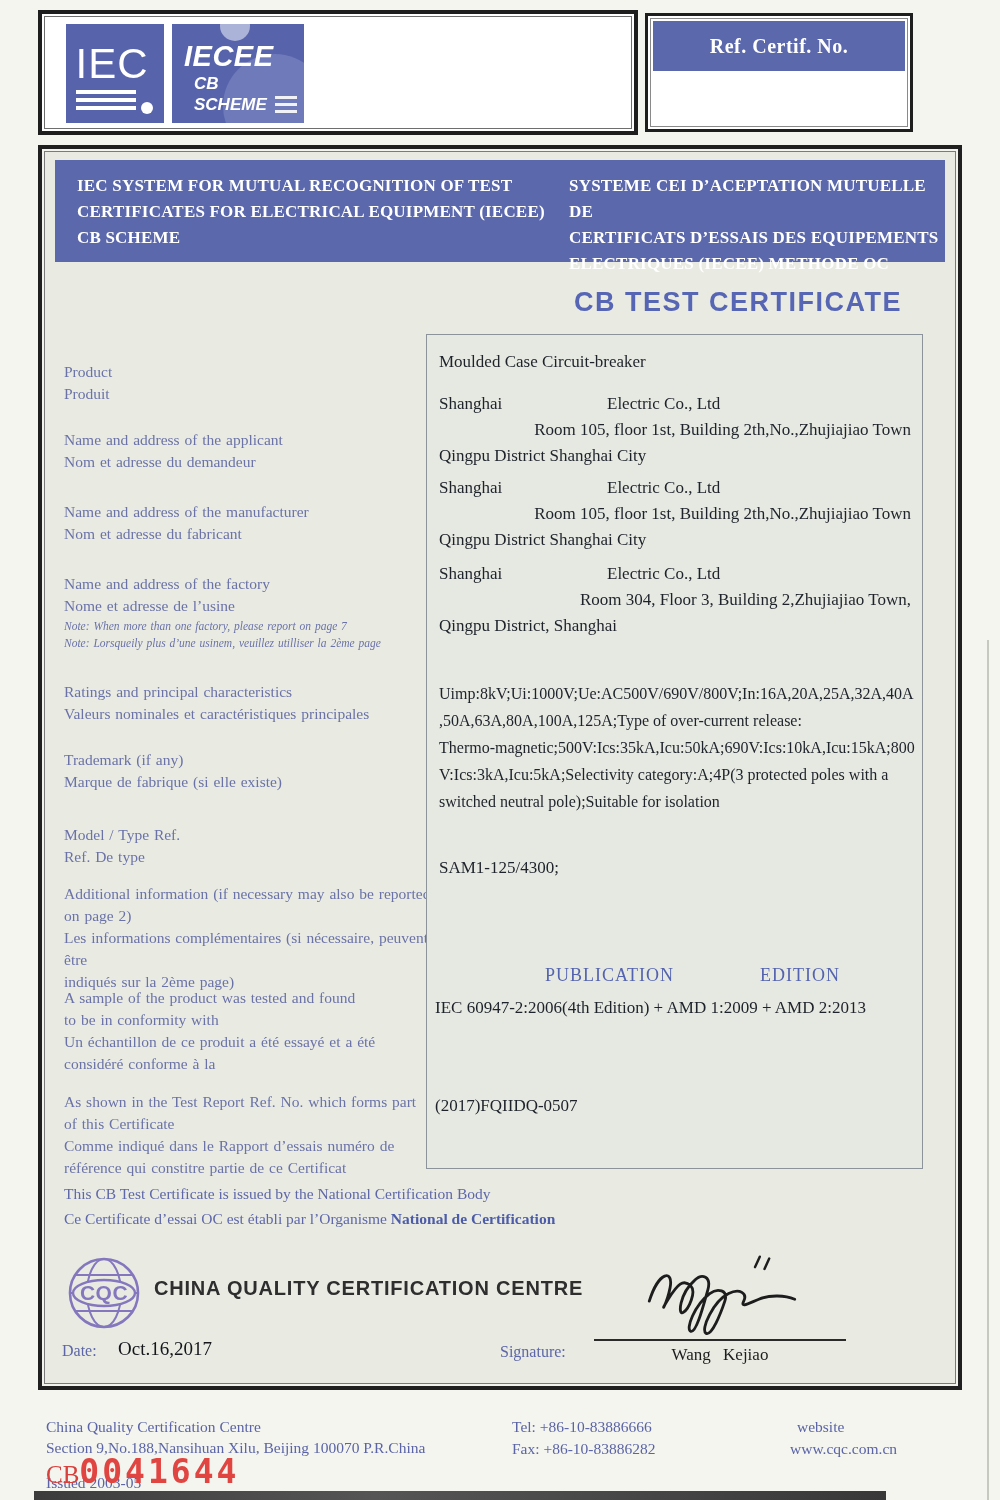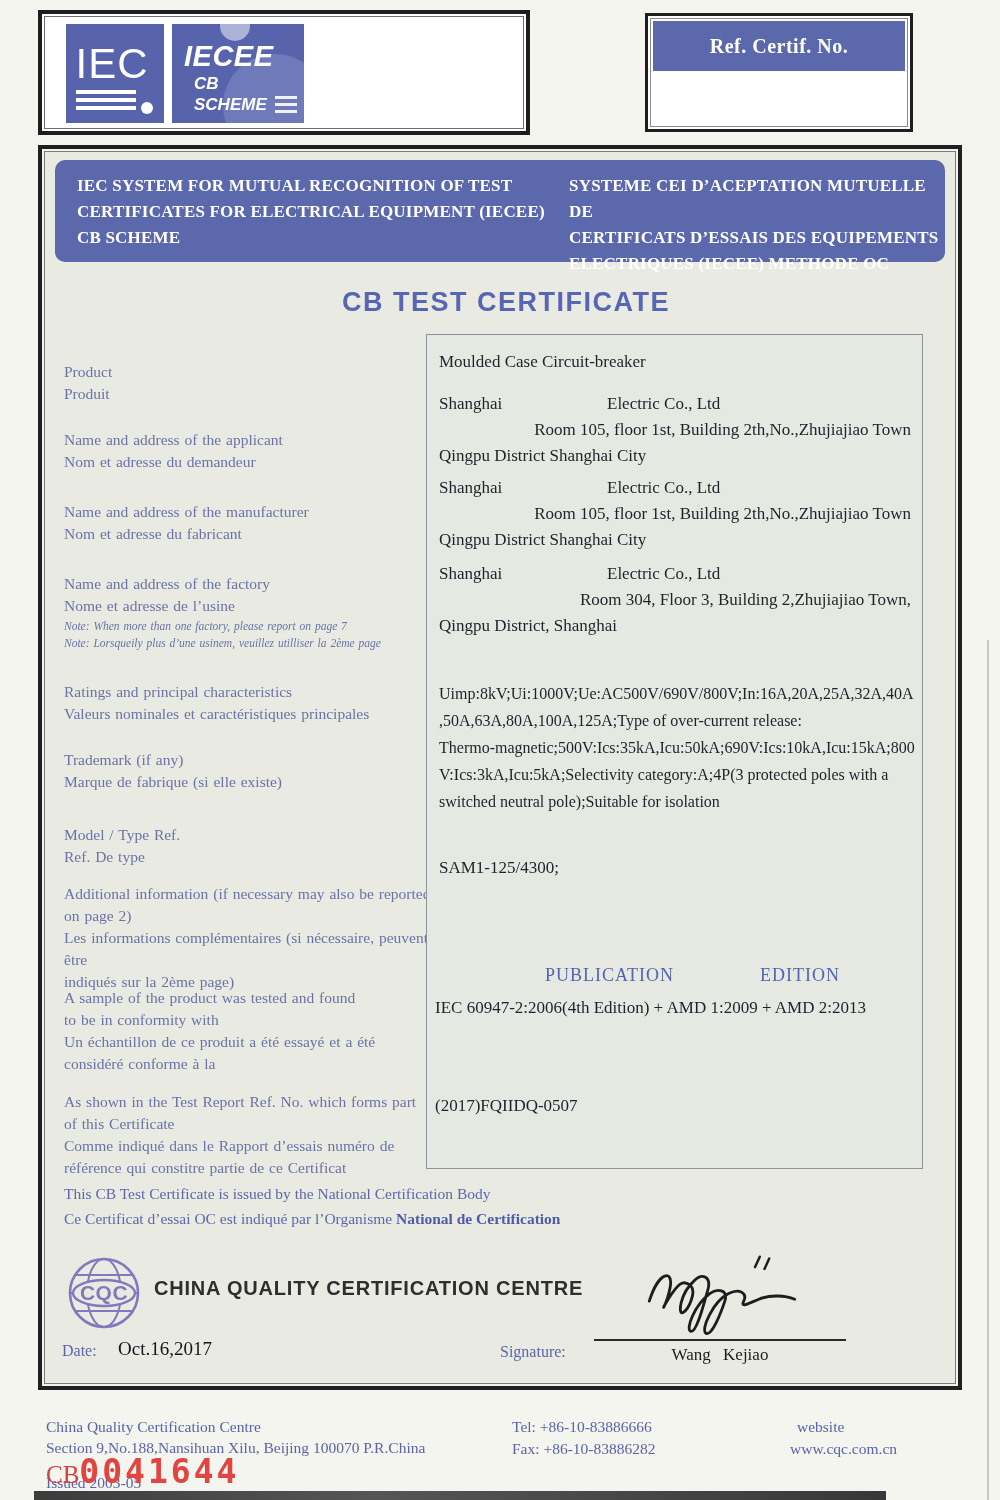--- a/index.html
+++ b/index.html
@@ -4,21 +4,21 @@
 <style>
   * { margin:0; padding:0; box-sizing:border-box; }
   html,body { background:#e8e8e3; }
   .page {
     position:relative; width:1000px; height:1500px;
     background:#f4f5ef; overflow:hidden;
     font-family:"Liberation Serif", serif;
   }
   
   .logo-box {
-    position:absolute; left:38px; top:10px; width:492px; height:125px;
+    position:absolute; left:38px; top:10px; width:600px; height:125px;
     background:#fff; border:4px solid #1e1e1e;
     box-shadow: inset 0 0 0 2px #ffffff, inset 0 0 0 3px #6e6e6e;
   }
   .iec-svg { position:absolute; left:24px; top:10px; }
   .iecee-svg { position:absolute; left:130px; top:10px; }
   .ref-box {
     position:absolute; left:645px; top:13px; width:268px; height:119px;
     background:#fff; border:3px solid #1e1e1e;
     box-shadow: inset 0 0 0 2px #ffffff, inset 0 0 0 3px #8a8a8a;
   }
@@ -29,31 +29,30 @@
   }
   
   .main-box {
     position:absolute; left:38px; top:145px; width:924px; height:1245px;
     background:#e9ebe3; border:4px solid #202020;
     box-shadow: inset 0 0 0 2px #f2f3ec, inset 0 0 0 3px #7a7a7a;
   }
   .band {
     position:absolute; left:13px; top:11px; width:890px; height:102px;
     background:#5b68ac;
-    border-radius:10px;
   }
   .band .col {
     position:absolute; top:13px; color:#fff; font-weight:bold;
     font-size:17px; line-height:26px; letter-spacing:0.2px;
   }
   .band .en { left:22px; width:486px; }
   .band .fr { left:514px; width:372px; }
   .ml { white-space:pre-line; }
   .title {
-    position:absolute; left:300px; top:138px; width:560px; text-align:left;
+    position:absolute; left:300px; top:138px; width:560px; text-align:right;
     font-family:"Liberation Sans", sans-serif; font-weight:bold;
     font-size:27px; color:#5766b4; letter-spacing:1.5px;
   }
   .lbl {
     position:absolute; left:22px; width:372px;
     color:#6a72a8; font-size:15.5px; line-height:22px; word-spacing:1px;
   }
   .note { font-size:11.5px; font-style:italic; line-height:17px; width:400px; }
   
   .value-box {
@@ -222,21 +221,21 @@
 
       <span class="pubhead" style="left:118px; top:630px">PUBLICATION</span>
       <span class="pubhead" style="left:333px; top:630px">EDITION</span>
       <div class="val" style="left:8px; top:660px">IEC 60947-2:2006(4th Edition) + AMD 1:2009 + AMD 2:2013</div>
 
       <div class="val" style="left:8px; top:758px">(2017)FQIIDQ-0507</div>
     </div>
 
     <div class="issued-by">
       <div>This CB Test Certificate is issued by the National Certification Body</div>
-      <div><span>Ce Certificat d’essai OC est indiqué par l’Organisme </span><b>National de Certification</b></div>
+      <div><span>Ce Certificate d’essai OC est établi par l’Organisme </span><b>National de Certification</b></div>
     </div>
 
     <svg class="cqc-svg" width="76" height="76" viewBox="0 0 76 76">
       <circle cx="38" cy="38" r="34" fill="none" stroke="#8577bd" stroke-width="2.6"></circle>
       <ellipse cx="38" cy="38" rx="17" ry="34" fill="none" stroke="#8577bd" stroke-width="2"></ellipse>
       <line x1="9" y1="20" x2="67" y2="20" stroke="#8577bd" stroke-width="2"></line>
       <line x1="5" y1="38" x2="71" y2="38" stroke="#8577bd" stroke-width="2"></line>
       <line x1="9" y1="56" x2="67" y2="56" stroke="#8577bd" stroke-width="2"></line>
       <ellipse cx="38" cy="38" rx="31" ry="13" fill="#e9ebe3" stroke="#8577bd" stroke-width="2.4"></ellipse>
       <text x="38" y="45" text-anchor="middle" fill="#8577bd" font-family="Liberation Sans, sans-serif" font-size="21" font-weight="bold" letter-spacing="0.5">CQC</text>

